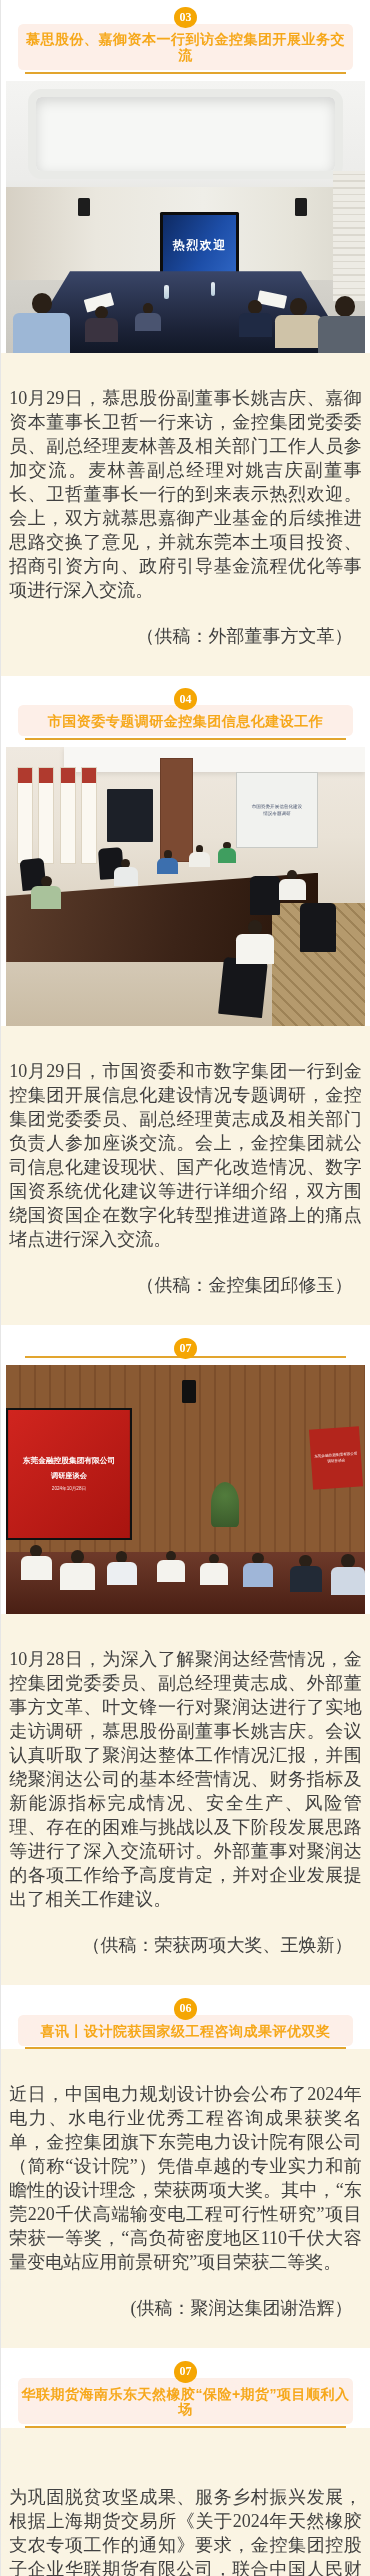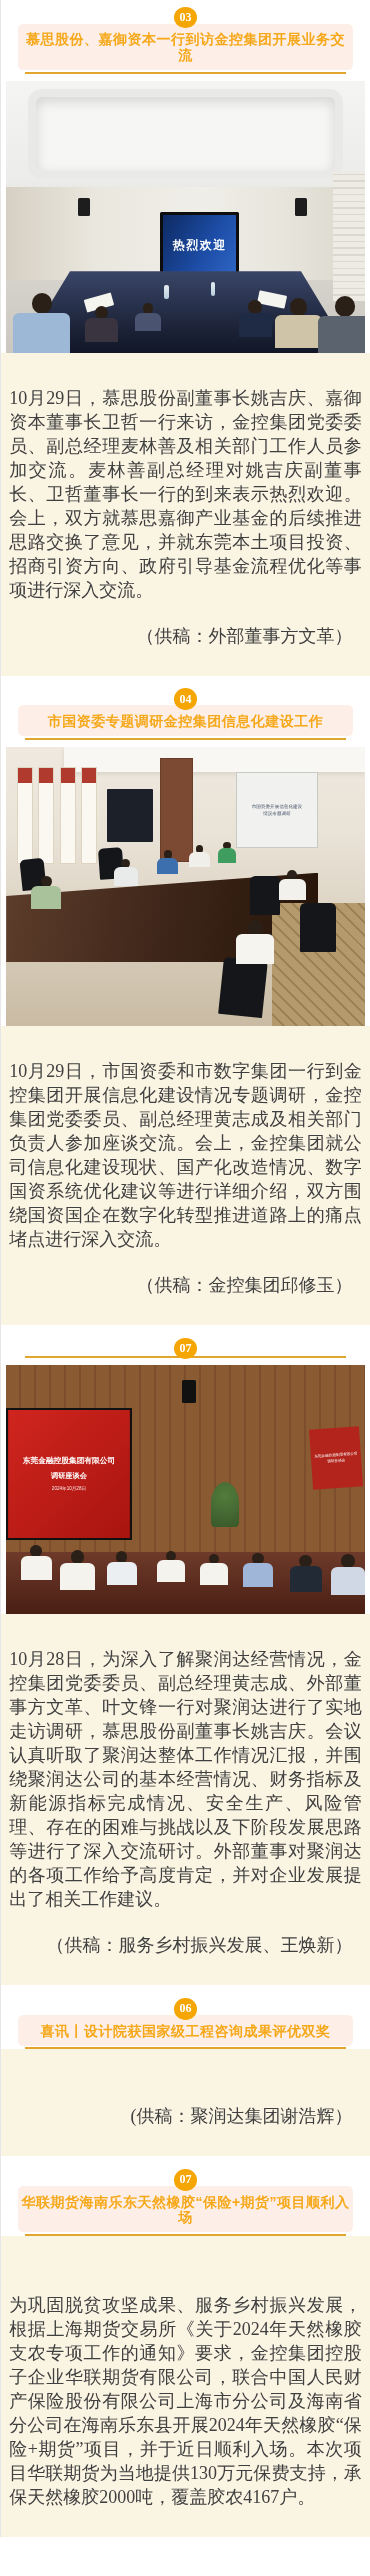--- a/index.html
+++ b/index.html
@@ -260,32 +260,33 @@
       </div>
       <div class="pn" style="right:0;bottom:8%;">
         <div class="hd" style="width:13.4px;height:13.4px;"></div>
           <div class="bd" style="width:34px;height:28px;background:#cfd8e4;"></div>
       </div>
       <div class="bottle" style="left:36%;bottom:22%;"></div>
       <div class="bottle" style="left:60%;bottom:23%;"></div>
     </div>
     <div class="textblock">
       <div class="para">10月28日，为深入了解聚润达经营情况，金控集团党委委员、副总经理黄志成、外部董事方文革、叶文锋一行对聚润达进行了实地走访调研，慕思股份副董事长姚吉庆。会议认真听取了聚润达整体工作情况汇报，并围绕聚润达公司的基本经营情况、财务指标及新能源指标完成情况、安全生产、风险管理、存在的困难与挑战以及下阶段发展思路等进行了深入交流研讨。外部董事对聚润达的各项工作给予高度肯定，并对企业发展提出了相关工作建议。</div>
-      <div class="attr">（供稿：服务乡村振兴发展、王焕新）</div>
+      <div class="attr">（供稿：荣获两项大奖、王焕新）</div>
     </div>
   </div>
   <div class="sec-gap"></div>
 
   <div class="section">
     <div class="sec-head">
       <div class="badge">06</div>
       <div class="title-bar">喜讯丨设计院获国家级工程咨询成果评优双奖</div>
       <div class="rule"></div>
     </div>
     <div class="textblock">
+      <div class="para">近日，中国电力规划设计协会公布了2024年电力、水电行业优秀工程咨询成果获奖名单，金控集团旗下东莞电力设计院有限公司（简称“设计院”）凭借卓越的专业实力和前瞻性的设计理念，荣获两项大奖。其中，“东莞220千伏高端输变电工程可行性研究”项目荣获一等奖，“高负荷密度地区110千伏大容量变电站应用前景研究”项目荣获二等奖。</div>
       <div class="attr">(供稿：聚润达集团谢浩辉）</div>
     </div>
   </div>
   <div class="sec-gap"></div>
 
   <div class="section">
     <div class="sec-head">
       <div class="badge">07</div>
       <div class="title-bar">华联期货海南乐东天然橡胶“保险+期货”项目顺利入场</div>
       <div class="rule"></div>

